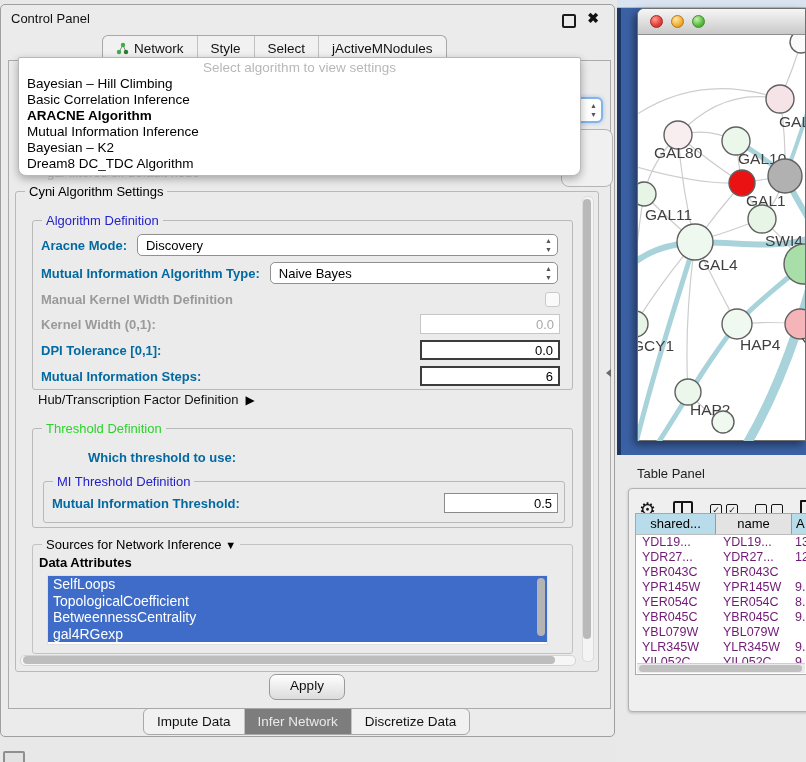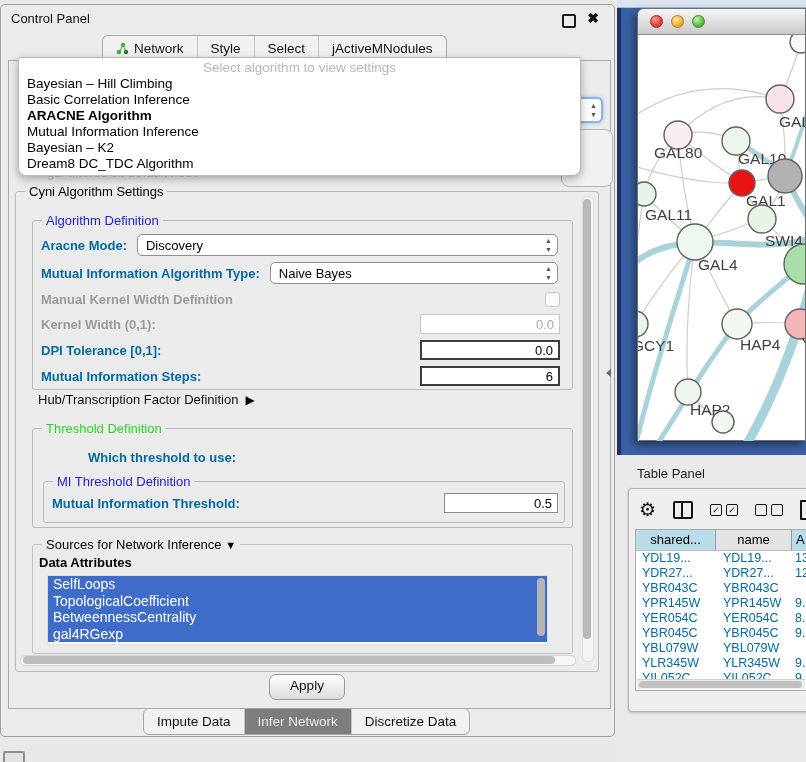--- a/index.html
+++ b/index.html
@@ -81,28 +81,28 @@
   .tp-title{position:absolute;left:20px;top:11px;font-size:13px;color:#222;}
   .tp-panel{position:absolute;left:11px;top:33px;width:190px;height:224px;background:#efefef;border:1px solid #b2b2b2;
             border-radius:4px;box-shadow:0 1px 3px rgba(0,0,0,.2);box-sizing:border-box;}
   .tp-toolbar{position:absolute;left:10px;top:8px;height:26px;display:flex;align-items:center;gap:17px;}
   .gear{font-size:19px;color:#141414;line-height:22px;}
   .ic-split{width:16px;height:14px;border:2px solid #141414;border-radius:2px;position:relative;}
   .ic-split:before{content:"";position:absolute;left:6px;top:0;width:2px;height:14px;background:#141414;}
   .ckpair{display:flex;gap:4px;}
   .ck{width:10px;height:10px;border:1.6px solid #141414;border-radius:2px;font-size:9px;line-height:10px;text-align:center;color:#141414;}
   .ic-page{width:13px;height:16px;border:2px solid #141414;border-radius:1px;}
-  .tp-table{position:absolute;left:6px;top:40px;width:172px;height:162px;background:#fff;border:1px solid #a8a8a8;box-sizing:border-box;overflow:hidden;}
+  .tp-table{position:absolute;left:6px;top:24px;width:172px;height:162px;background:#fff;border:1px solid #a8a8a8;box-sizing:border-box;overflow:hidden;}
   .thead{display:flex;height:20px;font-size:13px;border-bottom:1px solid #bcbcbc;}
   .th{line-height:20px;text-align:center;box-sizing:border-box;border-right:1px solid #9a9a9a;overflow:hidden;white-space:nowrap;}
   .th.c1{width:80px;background:#b8dcea;}
   .th.c2{width:76px;background:#e3e3e3;}
   .th.c3{flex:1;background:#b8dcea;border-right:none;text-align:left;padding-left:4px;}
   .tbody{height:130px;overflow:hidden;}
-  .tr{display:flex;height:15px;font-size:12.5px;color:#0369a1;}
+  .tr{display:flex;height:15px;font-size:12.5px;color:#701a75;}
   .td{overflow:hidden;white-space:nowrap;box-sizing:border-box;}
   .td.c1{width:80px;padding-left:6px;}
   .td.c2{width:76px;padding-left:7px;}
   .td.c3{flex:1;padding-left:3px;}
   .tp-hscroll{position:absolute;left:1px;right:1px;bottom:1px;height:9px;background:#ececec;border-top:1px solid #cfcfcf;}
   .tp-hscroll .thumb{position:absolute;left:2px;top:1px;width:97%;height:7px;background:#c0c0c0;border-radius:4px;}
   .net-icon{display:inline-block;}
 </style>
 </head>
 <body>

